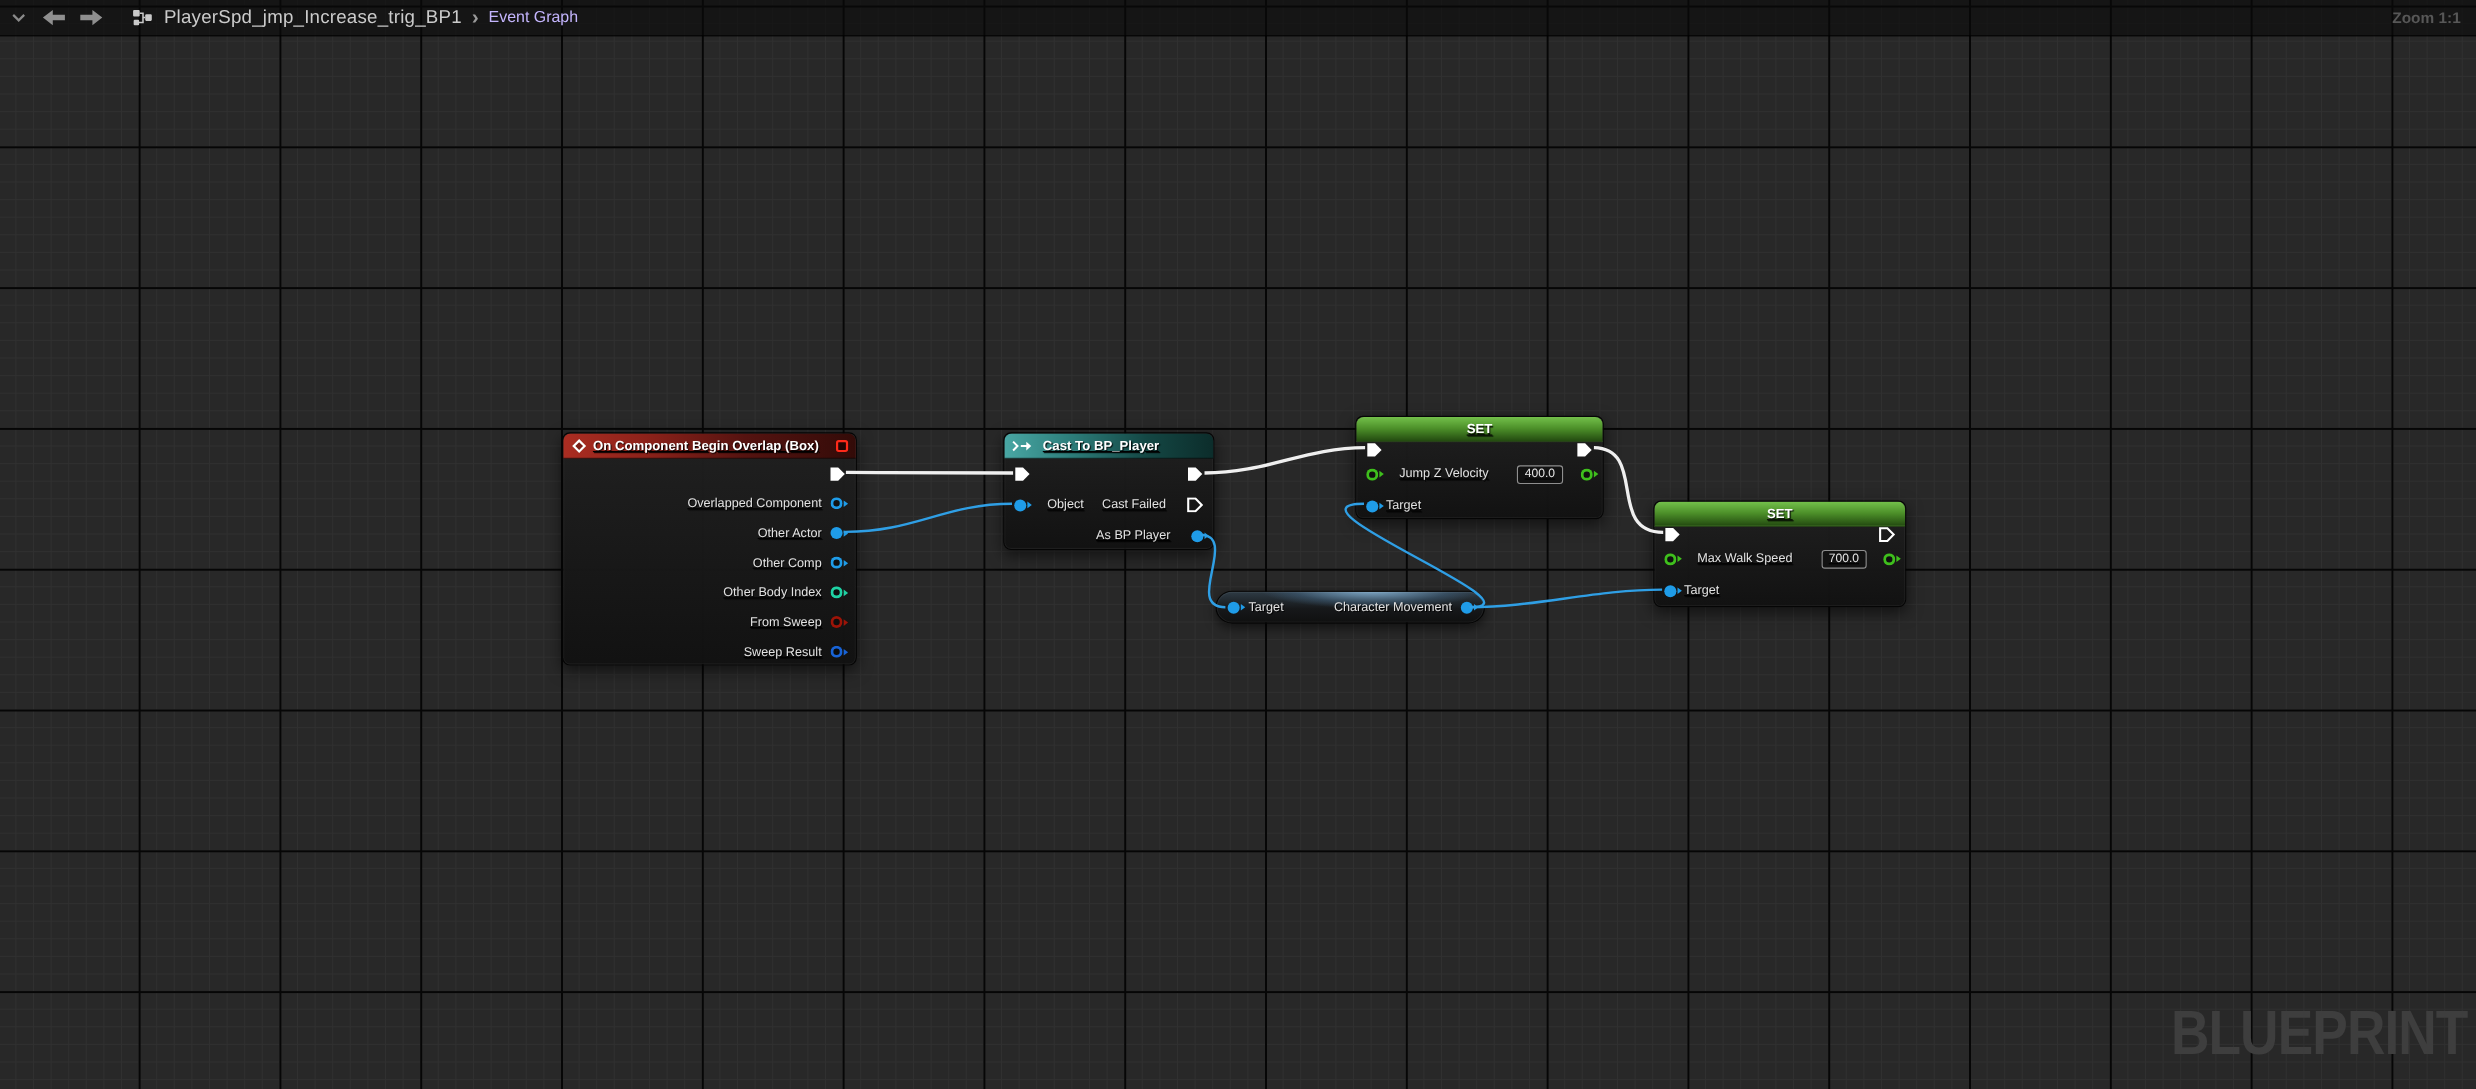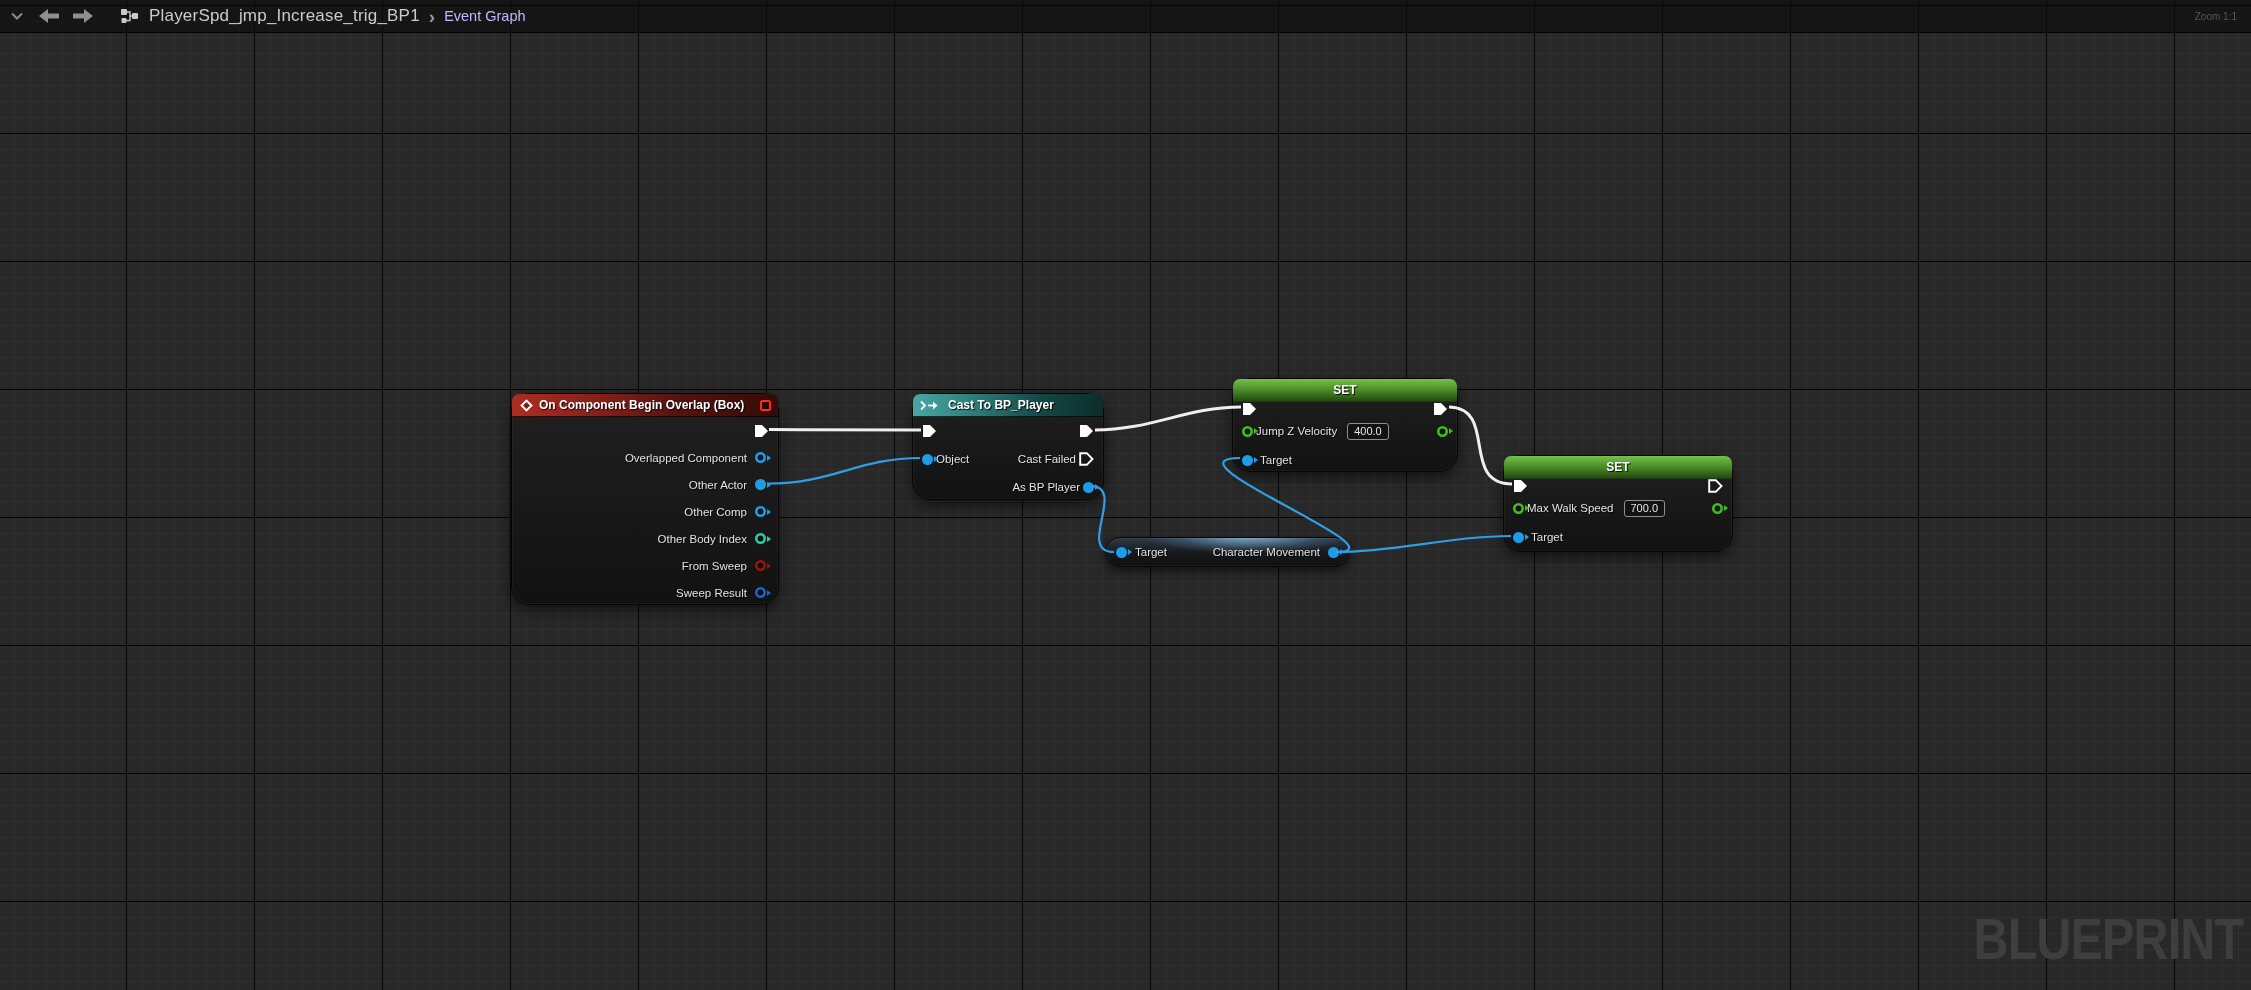--- a/index.html
+++ b/index.html
@@ -26,29 +26,30 @@
     border-bottom:1px solid rgba(0,0,0,0.85);
     display:flex; align-items:center; z-index:50; padding:0 10px;
   }
   .tb-icon { display:flex; align-items:center; justify-content:center; cursor:pointer; }
   .tb-collapse { margin-right:14px; }
   .tb-nav { margin-right:12px; }
   .tb-graphicon { margin:0 10px 0 14px; }
   .tb-crumb { color:#cbcbcb; font-size:17px; letter-spacing:0.2px; cursor:pointer; }
   .tb-sep { color:#9a9a9a; font-size:19px; margin:0 9px; font-weight:bold; line-height:1; }
   .tb-crumb-current { color:#c4b5fd; font-size:14.5px; }
-  .tb-zoom { margin-left:auto; color:#575757; font-size:10px; font-weight:normal; padding-right:4px; }
+  .tb-zoom { margin-left:auto; color:#575757; font-size:14px; font-weight:bold; padding-right:4px; }
 
   
   .node {
-    position:absolute; border-radius:18px;
+    position:absolute; border-radius:7px;
     background:linear-gradient(180deg, rgba(32,32,32,0.97), rgba(17,17,17,0.97));
     border:1px solid #050505;
     box-shadow:0 5px 14px rgba(0,0,0,0.55), inset 0 0 0 1px rgba(255,255,255,0.045);
     z-index:10;
+    text-decoration:underline;
   }
   .node-header {
     height:23px; display:flex; align-items:center; padding:0 7px;
     border-radius:7px 7px 0 0; border-bottom:1px solid rgba(0,0,0,0.7);
     color:#fff; font-size:12px; font-weight:bold;
     text-shadow:1px 1px 1px rgba(0,0,0,0.9); white-space:nowrap;
   }
   .hdr-event { background:linear-gradient(90deg, #ab2d22 0%, #8d221a 28%, #551310 62%, #330b08 100%); }
   .hdr-cast  { background:linear-gradient(90deg, #49a7a4 0%, #2e807d 30%, #144744 68%, #0c2d2b 100%); }
   .hdr-set   { background:linear-gradient(180deg, #74c14b 0%, #4c8f29 48%, #234a10 100%); justify-content:center; }
@@ -83,21 +84,21 @@
   #node-event .prow { height:27px; justify-content:flex-end; padding-right:12px; gap:8px; }
   #node-event .prow.execrow { padding-right:9px; }
   .diamond-icon { width:9px; height:9px; border:2px solid #fff; transform:rotate(45deg);
     margin:0 8px 0 3px; flex:none; background:rgba(0,0,0,0.25); }
   .delegate-pin { margin-left:auto; width:11px; height:11px; border:2.4px solid #ff2a1a;
     border-radius:2.5px; background:#250402; flex:none; cursor:crosshair; }
 
   
   #node-cast { left:912px; top:393px; width:192px; height:107px; }
   #node-cast .prow { height:28px; justify-content:space-between; padding:0 9px; }
-  .pside { display:flex; align-items:center; gap:3px; }
+  .pside { display:flex; align-items:center; gap:19px; }
 
   
   #node-set-jump { left:1232px; top:378px; width:226px; height:94px; }
   #node-set-walk { left:1503px; top:455px; width:230px; height:97px; }
   .set-exec-row { height:15px; display:flex; justify-content:space-between;
     align-items:center; padding:0 9px; margin-top:-1px; }
   .set-val-row { height:30px; display:flex; justify-content:space-between;
     align-items:center; padding:0 9px; }
   .set-tgt-row { height:28px; display:flex; align-items:center; padding:0 9px; gap:7px; }
 

